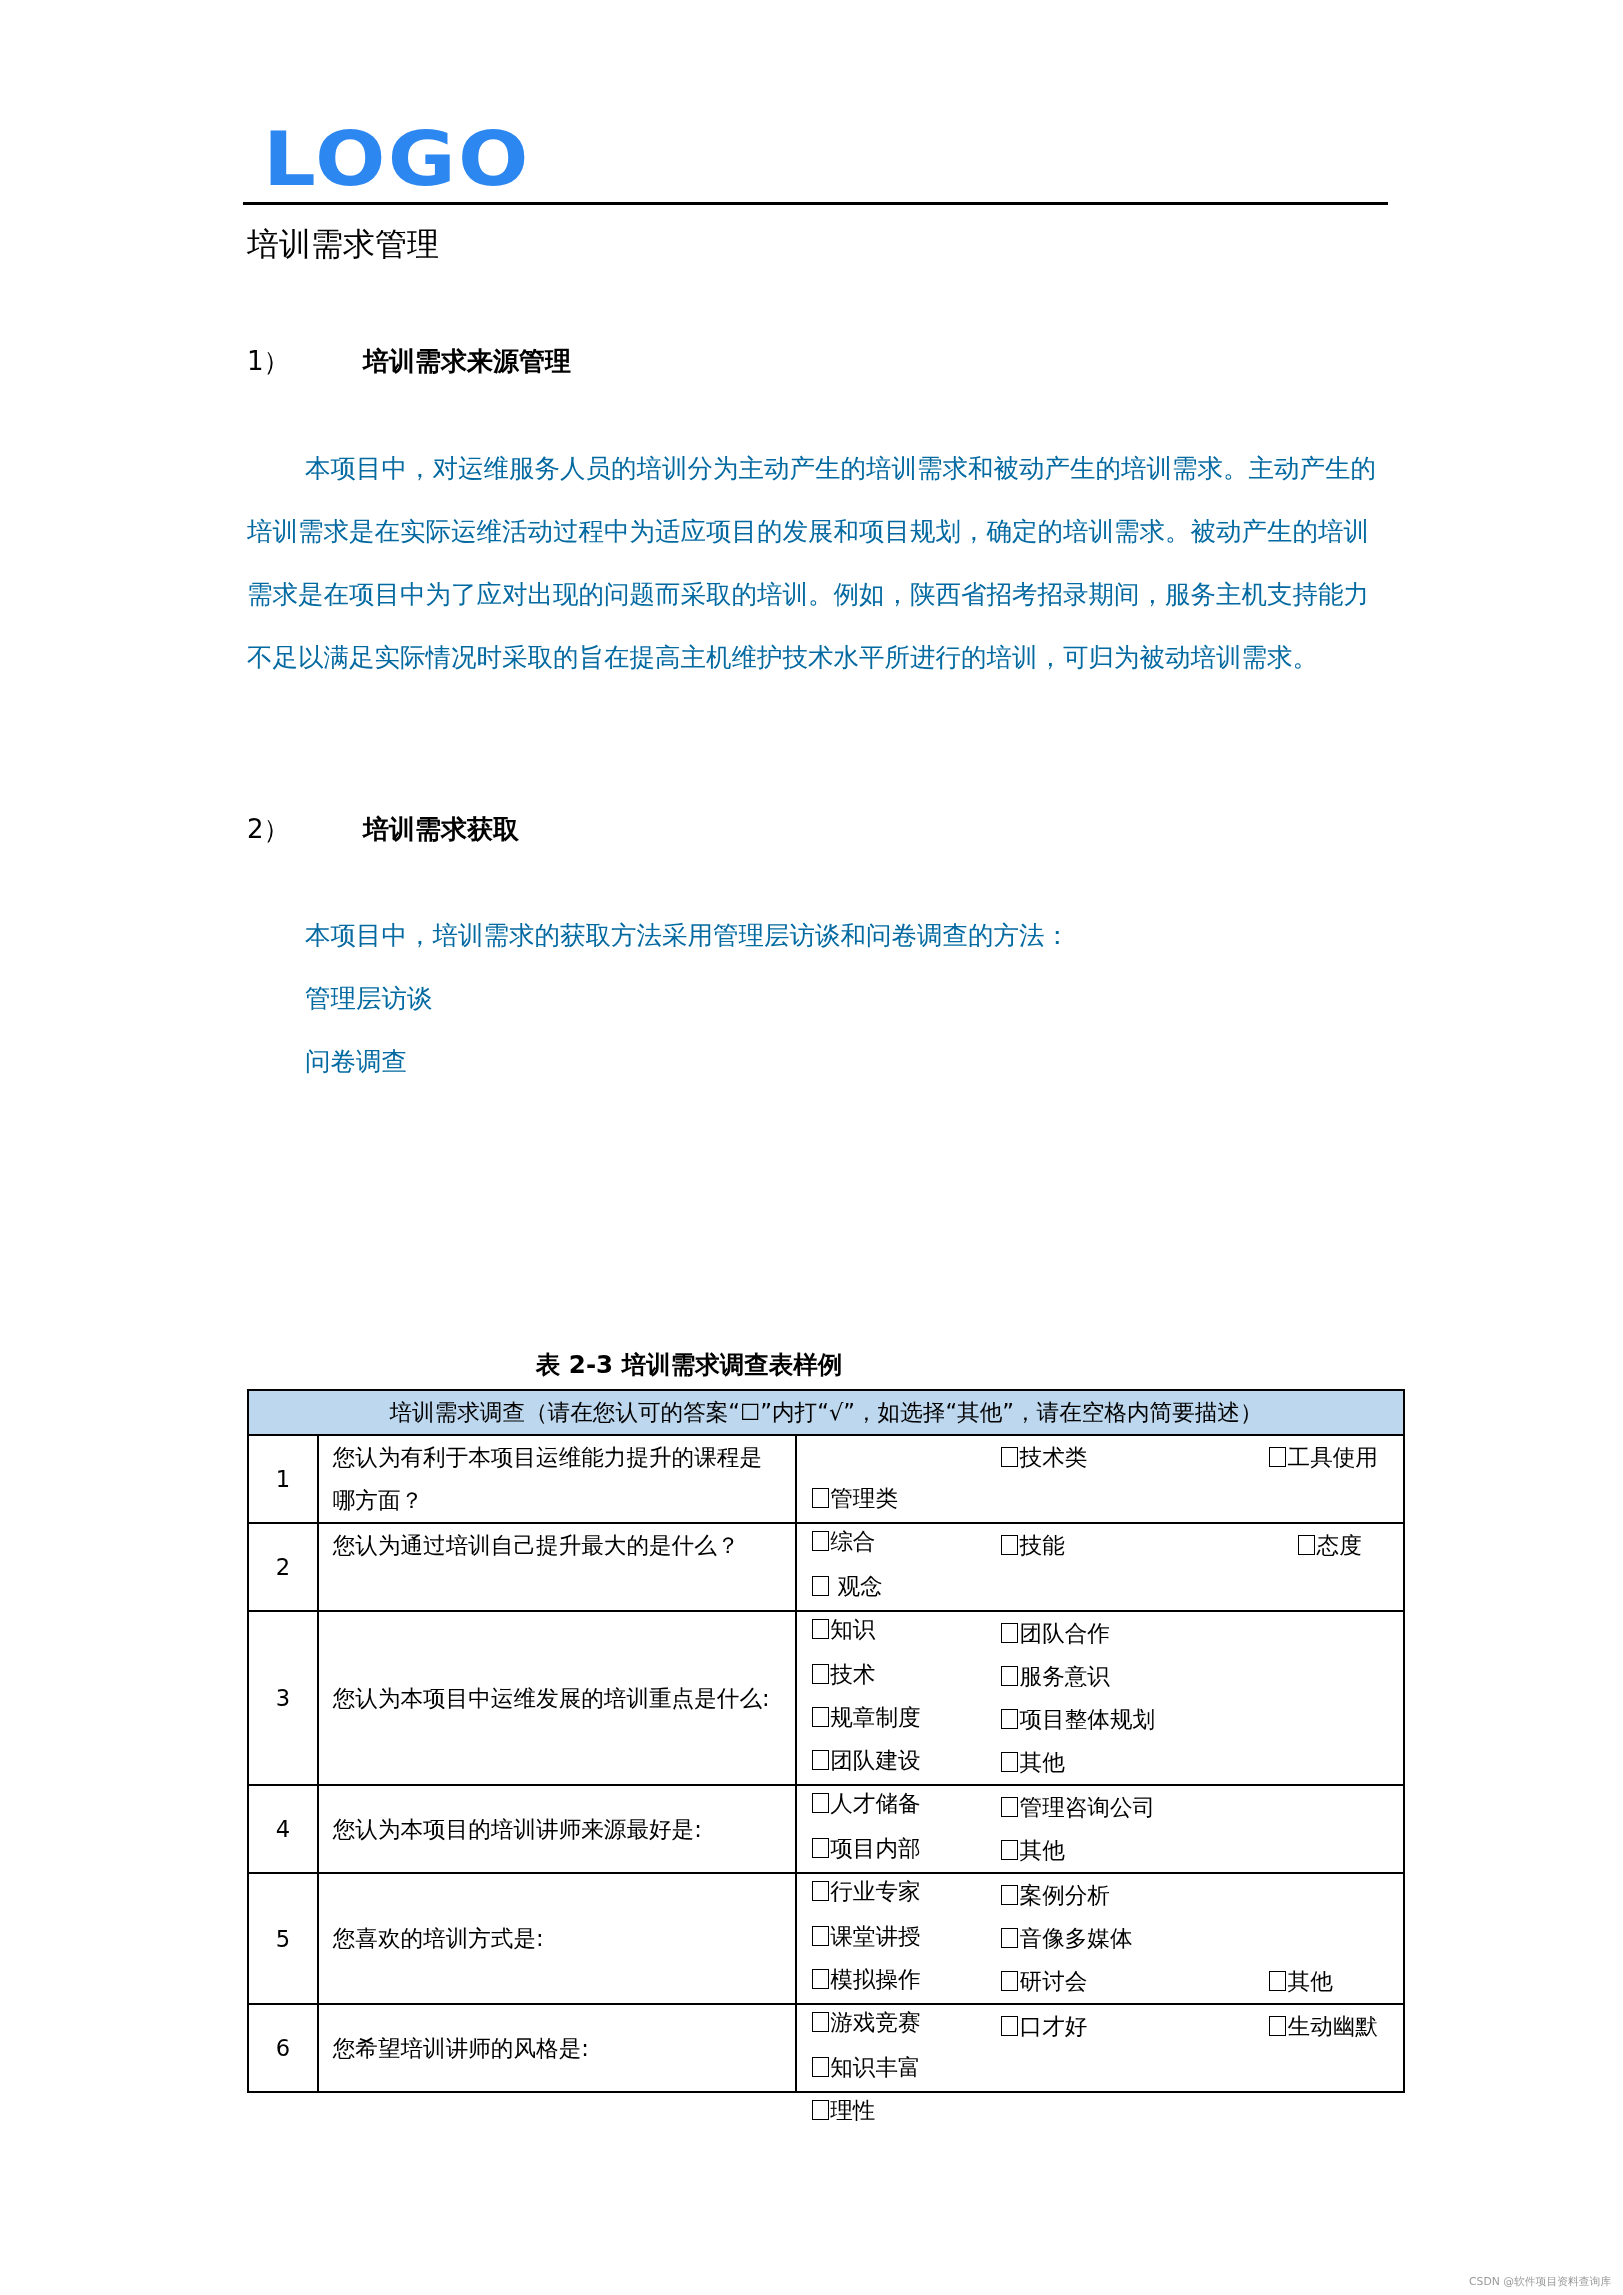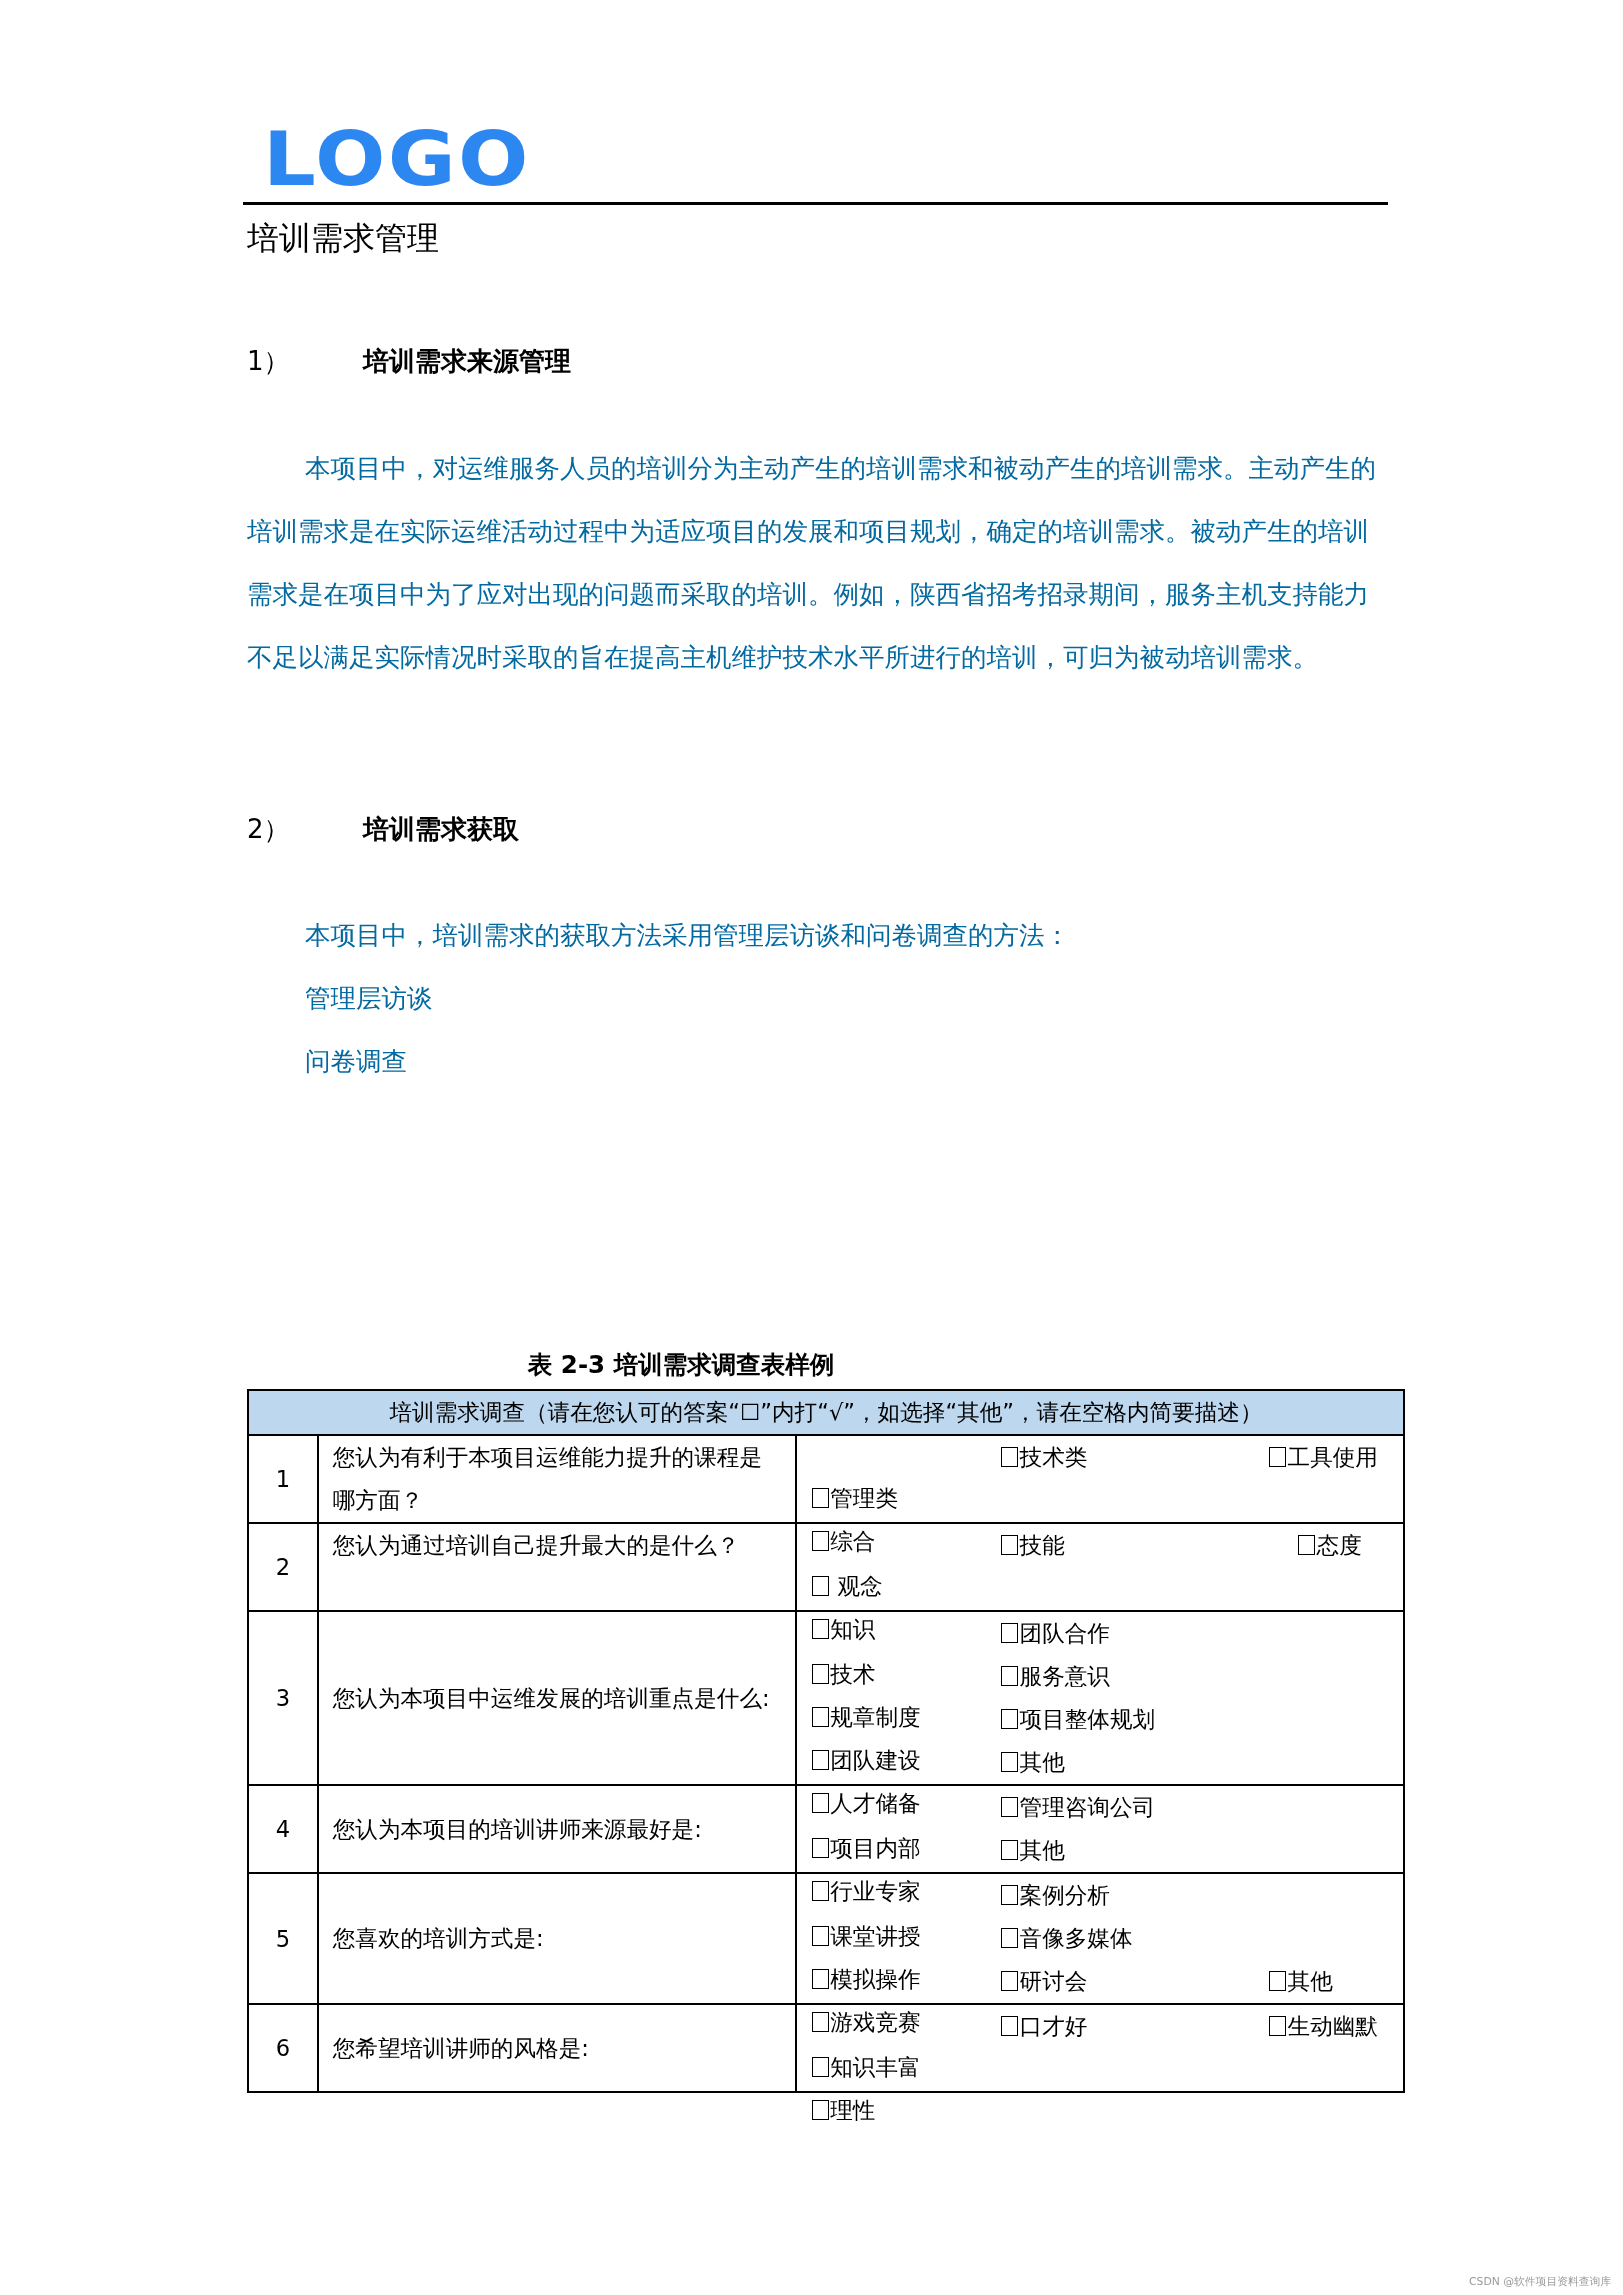--- a/index.html
+++ b/index.html
@@ -3,27 +3,27 @@
 <meta charset="utf-8">
 <style>
   html, body { margin: 0; padding: 0; background: #ffffff; }
   body { width: 1623px; height: 2295px; position: relative; overflow: hidden;
          font-family: "DejaVu Sans", "Liberation Sans", sans-serif; color: #000; }
   .abs { position: absolute; }
   .logo { left: 263px; top: 129px; height: 61px; font-family: "DejaVu Sans", sans-serif;
           font-weight: bold; font-size: 74px; line-height: 61px; letter-spacing: 2px;
           transform: scaleX(1.12); transform-origin: left top; }
   .rule { left: 243px; top: 202px; width: 1145px; height: 2.5px; background: #000; }
-  .doc-title { left: 247px; top: 214px; font-size: 32px; line-height: 49px; }
+  .doc-title { left: 247px; top: 220px; font-size: 32px; line-height: 49px; }
   .h2 { font-size: 26px; font-weight: bold; line-height: 39px; }
   .h2 .num { display: inline-block; width: 116px; font-weight: normal; }
   .para { left: 247px; width: 1129px; font-family: "DejaVu Serif", "Liberation Serif", serif;
           font-size: 25.5px; line-height: 63px; color: #0369a1; }
   .para p { margin: 0; text-indent: 58px; }
-  .caption { left: 0; width: 1362px; text-align: center; top: 1345px; font-size: 24.5px;
+  .caption { left: 8px; width: 1362px; text-align: center; top: 1345px; font-size: 24.5px;
              font-weight: bold; line-height: 39px; }
   table.survey { position: absolute; left: 247px; top: 1389px; width: 1158px;
                  border-collapse: collapse; font-size: 22.6px; }
   table.survey td { border: 2px solid #000; vertical-align: middle; padding: 0; }
   table.survey tr.head td { background: #bdd7ee; height: 43px; text-align: center; font-size: 22.6px; margin-left: 20px; }
   td.num { width: 68px; text-align: center; font-size: 22.6px; }
   td.q { width: 449px; padding: 0 13.7px !important; line-height: 43px; font-size: 22.6px; }
   td.opts { padding: 0 !important; }
   .opt-row { height: 43px; position: relative; }
   .opt { position: absolute; top: 0; line-height: 43px; white-space: nowrap; font-size: 22.6px; }

